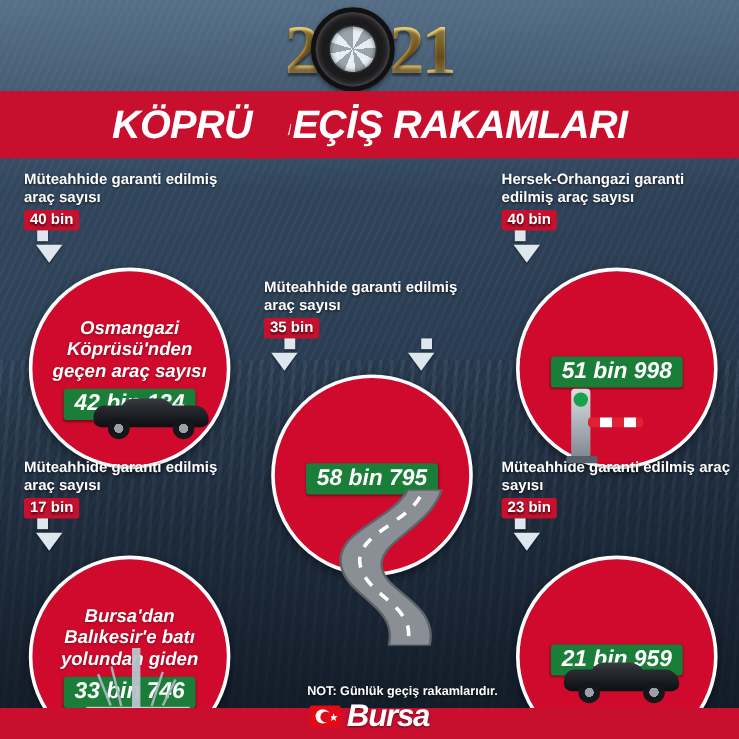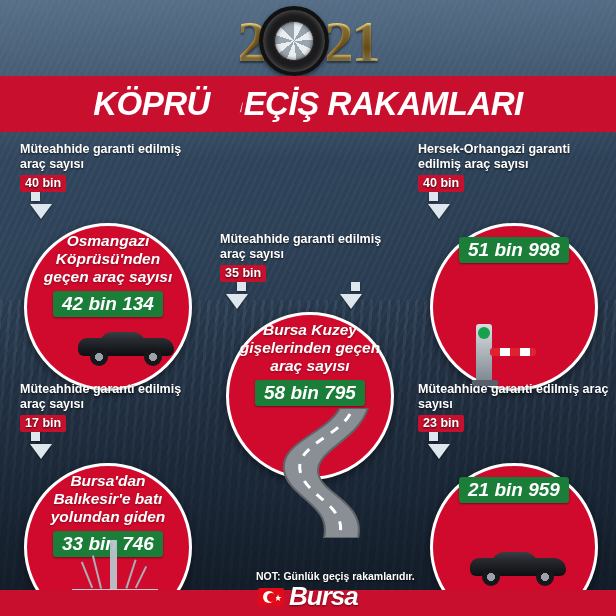--- a/index.html
+++ b/index.html
@@ -102,21 +102,21 @@
   }
   .arrow-stem{
     width:9px;height:9px;background:#dfe7ee;margin-left:11px;
     filter:drop-shadow(0 1px 1px rgba(0,0,0,.5));
   }
   .circle{
     border-radius:50%;background:#cf0a2c;
     border:3px solid #ffffff;
     box-shadow:0 3px 8px rgba(0,0,0,.45);
     color:#fff;display:flex;flex-direction:column;
-    align-items:center;text-align:center;
+    align-items:center;justify-content:center;text-align:center;
     padding:6px;box-sizing:border-box;
   }
   .circle .ctext{
     font-size:15.5px;line-height:18px;font-weight:bold;font-style:italic;
     text-shadow:0 1px 2px rgba(0,0,0,.35);
   }
   .circle .cnum{
     margin-top:5px;background:#1a7d38;color:#fff;
     font-size:19px;font-weight:bold;font-style:italic;
     padding:2px 9px;border-radius:3px;white-space:nowrap;
@@ -250,21 +250,20 @@
       <div class="one">
         <div class="arrow-stem"></div>
         <div class="arrow" style="margin-left:0"></div>
       </div>
       <div class="one">
         <div class="arrow-stem"></div>
         <div class="arrow" style="margin-left:0"></div>
       </div>
     </div>
     <div class="circle" id="c-bursa-kuzey">
-      <div class="ctext">Bursa Kuzey gişelerinden geçen araç sayısı</div>
       <div class="cnum">58 bin 795</div>
     </div>
   </div>
 
   <div class="block" id="b-hersek">
     <div class="cap">
       <span>Hersek-Orhangazi garanti edilmiş araç sayısı</span>
       <span class="hl">40 bin</span>
     </div>
     <div class="arrow-stem"></div>

